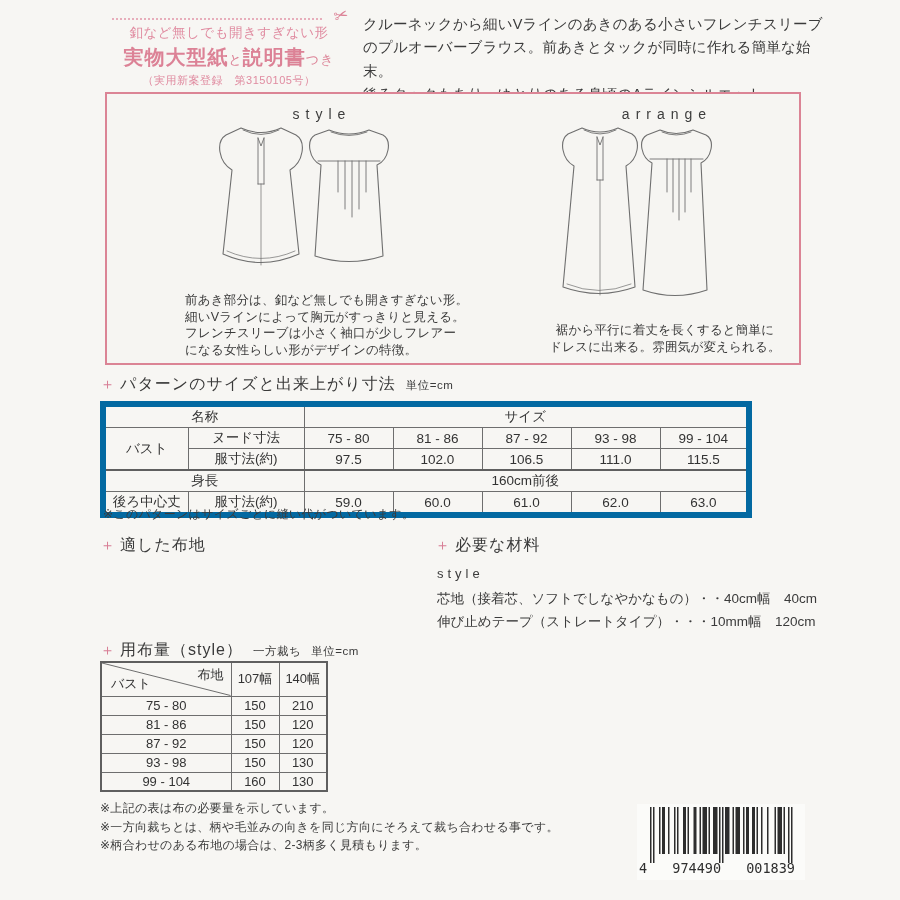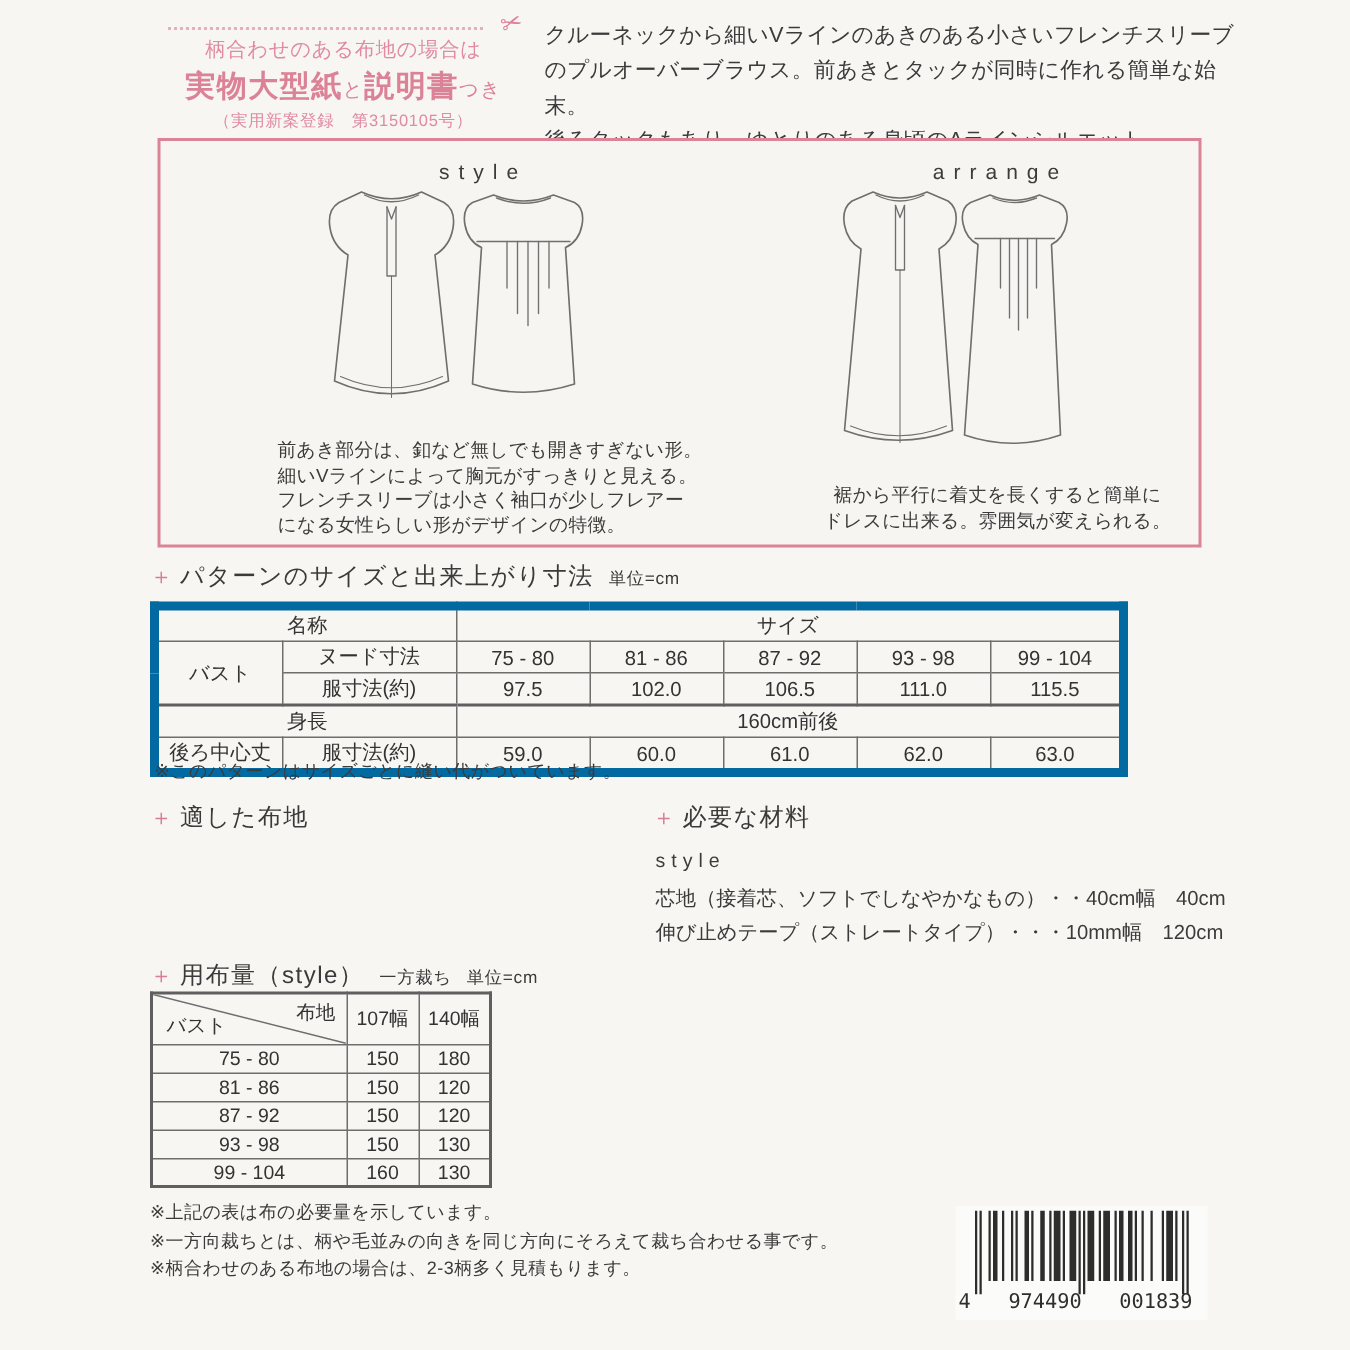--- a/index.html
+++ b/index.html
@@ -139,21 +139,21 @@
     stroke-linejoin:round; stroke-linecap:round; }
 </style>
 </head>
 <body>
 
 <div id="page">
 
   <div class="badge">
     <span class="rule top"></span>
     <span class="scissors">✂</span>
-    <div class="badge-l1">柄合わせのある布地の場合は</div>
+    <div class="badge-l1">釦など無しでも開きすぎない形</div>
     <div class="badge-l2"><span>実物大型紙</span><span class="sm">と</span><span>説明書</span><span class="sm">つき</span></div>
     <div class="badge-l3">（実用新案登録　第3150105号）</div>
     <span class="rule bottom"></span>
   </div>
 
   <div class="description">クルーネックから細いVラインのあきのある小さいフレンチスリーブ
 のプルオーバーブラウス。前あきとタックが同時に作れる簡単な始末。
 後ろタックもあり、ゆとりのある身頃のAラインシルエット。</div>
 
   <div class="illus-box">
@@ -296,21 +296,21 @@
             </svg>
         <span class="corner-top">布地</span>
         <span class="corner-bottom">バスト</span>
       </td>
       <td>107幅</td>
       <td>140幅</td>
     </tr>
     <tr>
       <td>75 - 80</td>
       <td>150</td>
-      <td>180</td>
+      <td>210</td>
     </tr>
     <tr>
       <td>81 - 86</td>
       <td>150</td>
       <td>120</td>
     </tr>
     <tr>
       <td>87 - 92</td>
       <td>150</td>
       <td>120</td>

